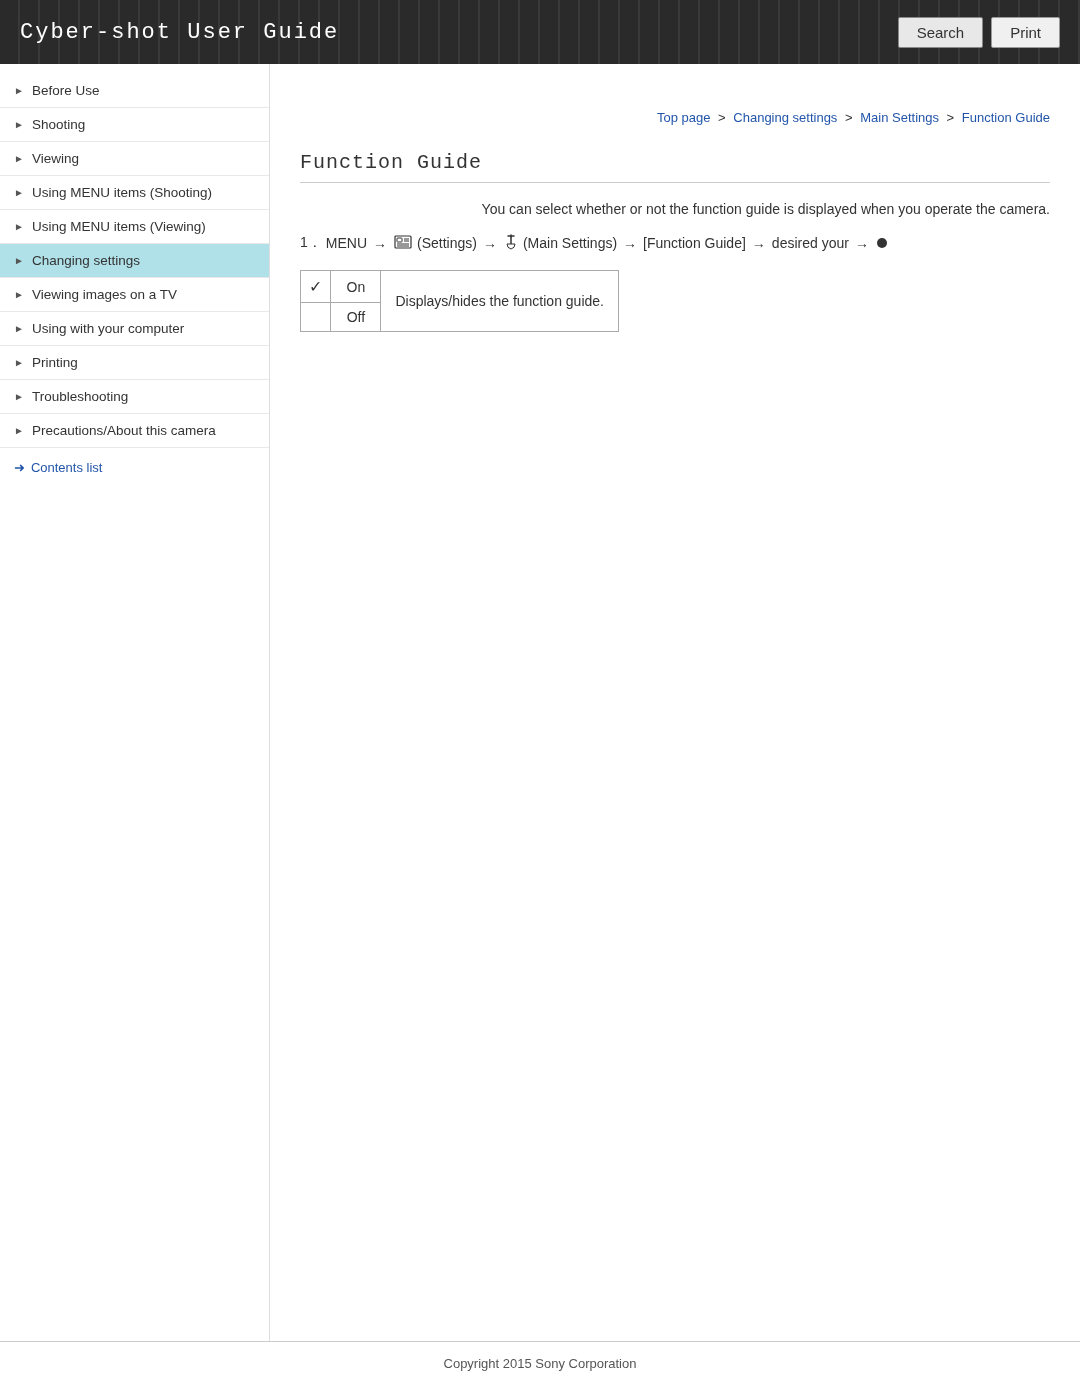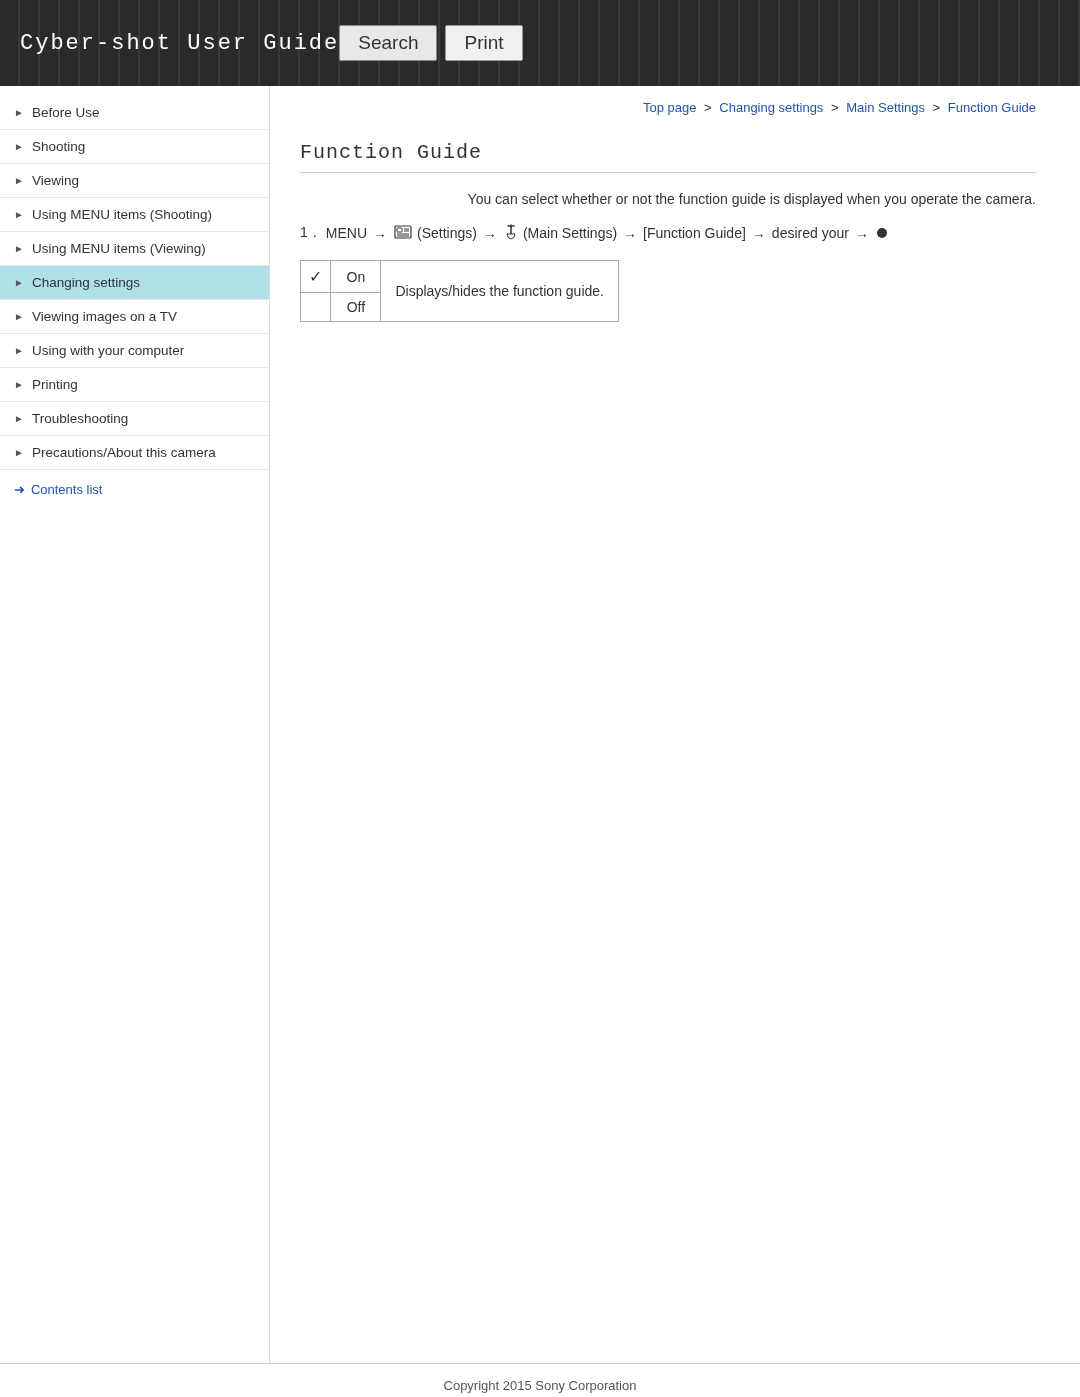--- a/index.html
+++ b/index.html
@@ -15,38 +15,39 @@
     
     .header {
       background: #2a2a2a;
       background-image: repeating-linear-gradient(
         90deg,
         transparent,
         transparent 18px,
         rgba(255,255,255,0.07) 18px,
         rgba(255,255,255,0.07) 20px
       );
-      height: 86px;
-      display: flex;
-      align-items: center;
+      height: 64px;
+      display: flex;
+      align-items: center;
+      justify-content: space-between;
       padding: 0 20px;
     }
     .header-title {
       color: #fff;
       font-size: 22px;
       font-family: 'Courier New', monospace;
       letter-spacing: 2px;
     }
     .header-buttons {
       display: flex;
       gap: 8px;
     }
     .header-btn {
       padding: 6px 18px;
-      font-size: 19px;
+      font-size: 15px;
       cursor: pointer;
       border: 1px solid #888;
       background: #e8e8e8;
       color: #333;
       border-radius: 2px;
     }
     .header-btn.search-btn {
       background: #e8e8e8;
     }
     .header-btn.print-btn {
@@ -94,21 +95,22 @@
       cursor: pointer;
       text-decoration: none;
     }
     .sidebar-contents-link .arrow-right {
       margin-right: 6px;
     }
 
     
     .main-content {
       flex: 1;
-      padding: 0 44px 30px 30px;
+      padding: 0 30px 30px 30px;
+      margin-top: 32px;
     }
 
     
     .breadcrumb {
       padding: 14px 0 10px 0;
       font-size: 13px;
       color: #2255aa;
       text-align: right;
     }
     .breadcrumb a {

